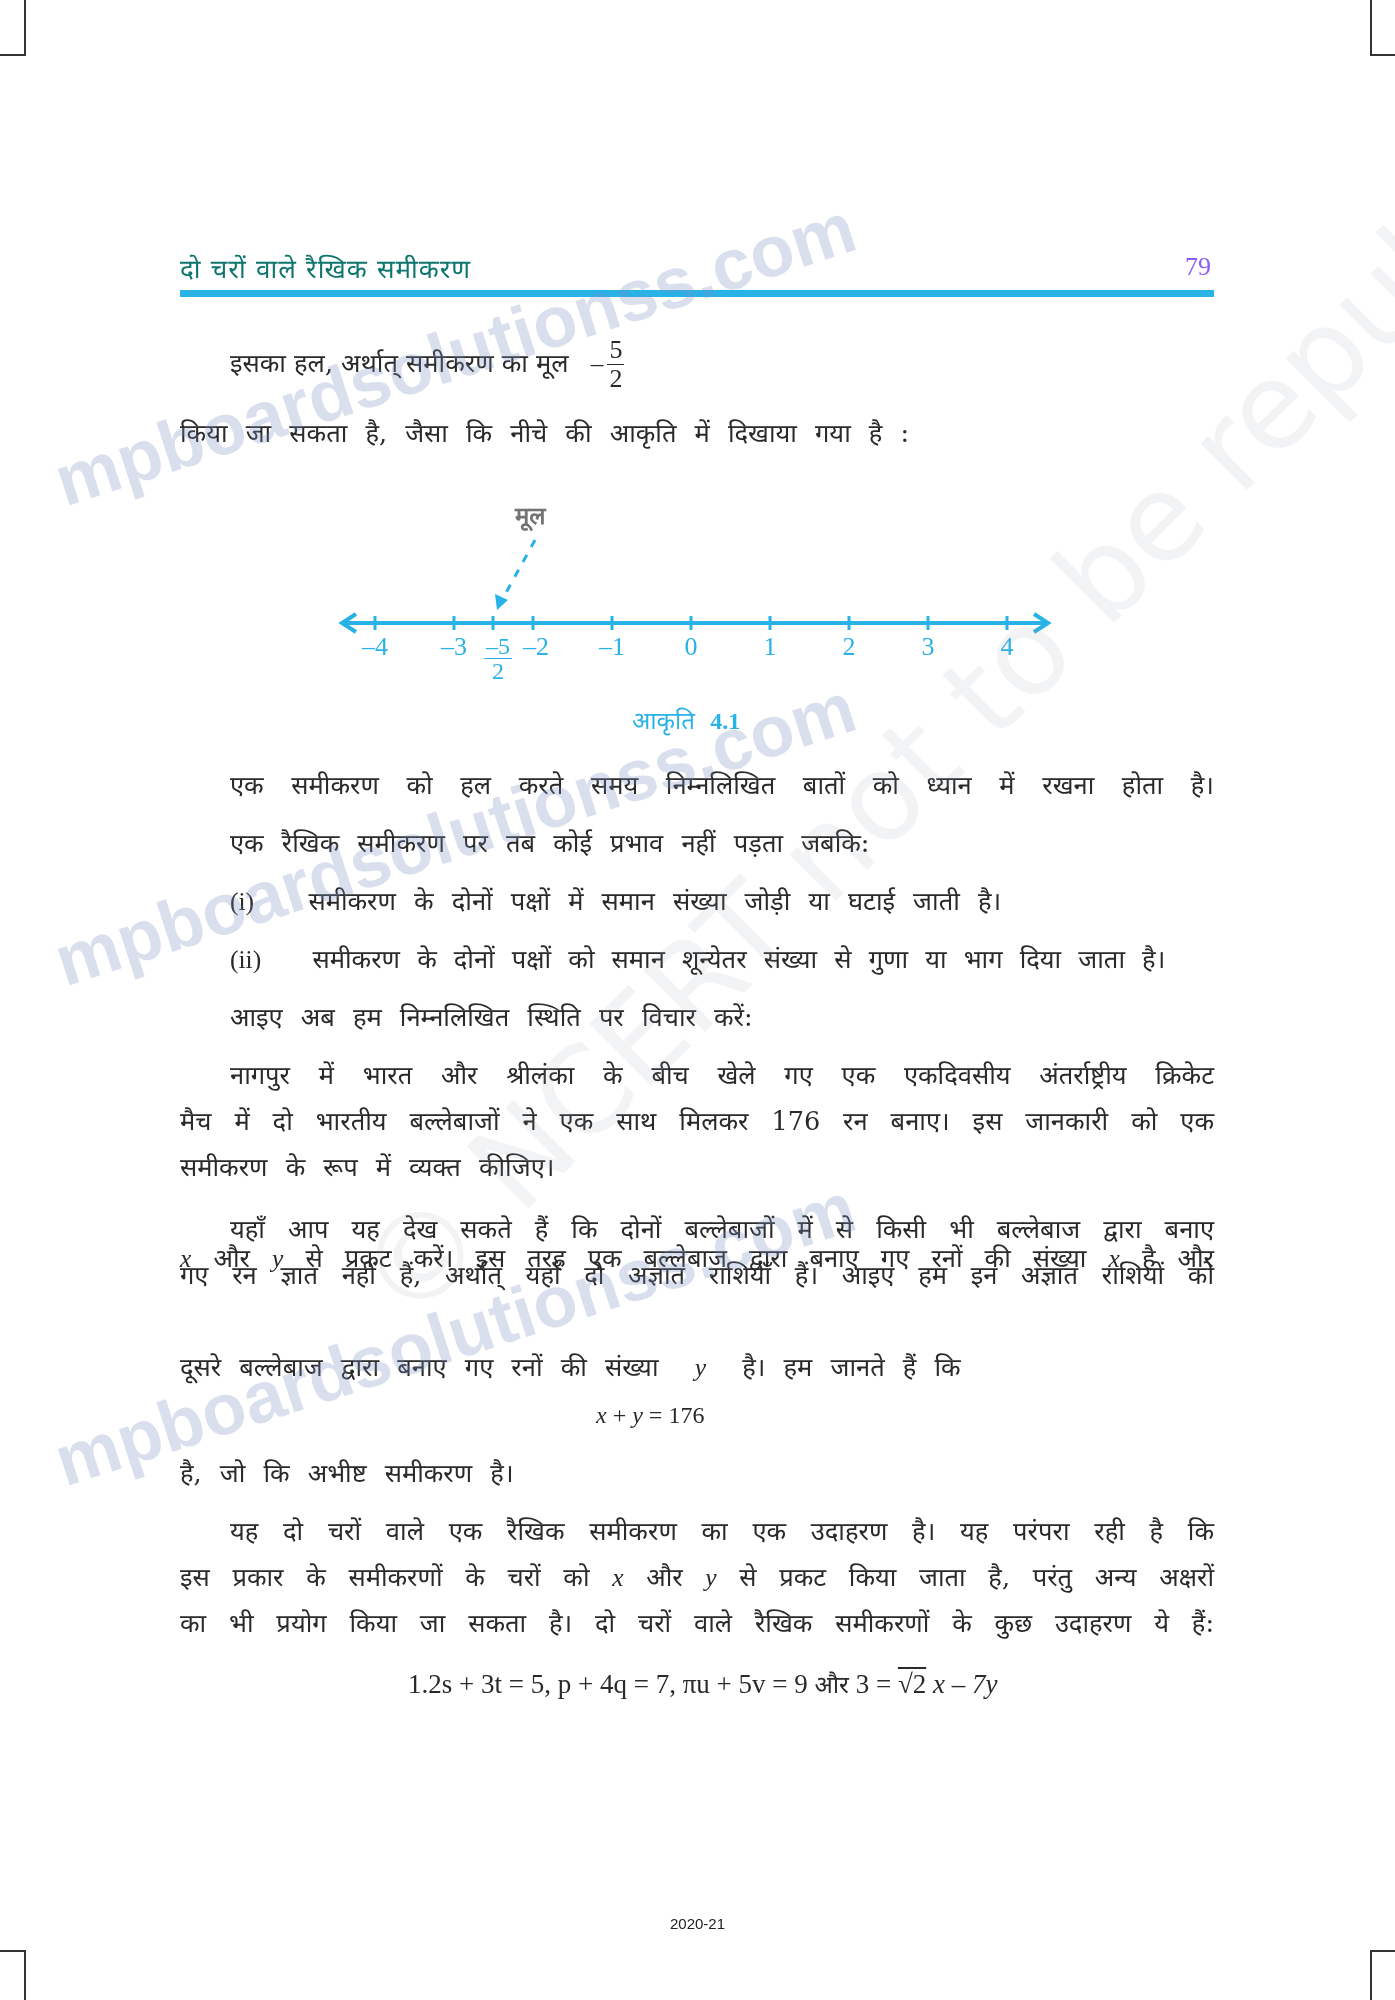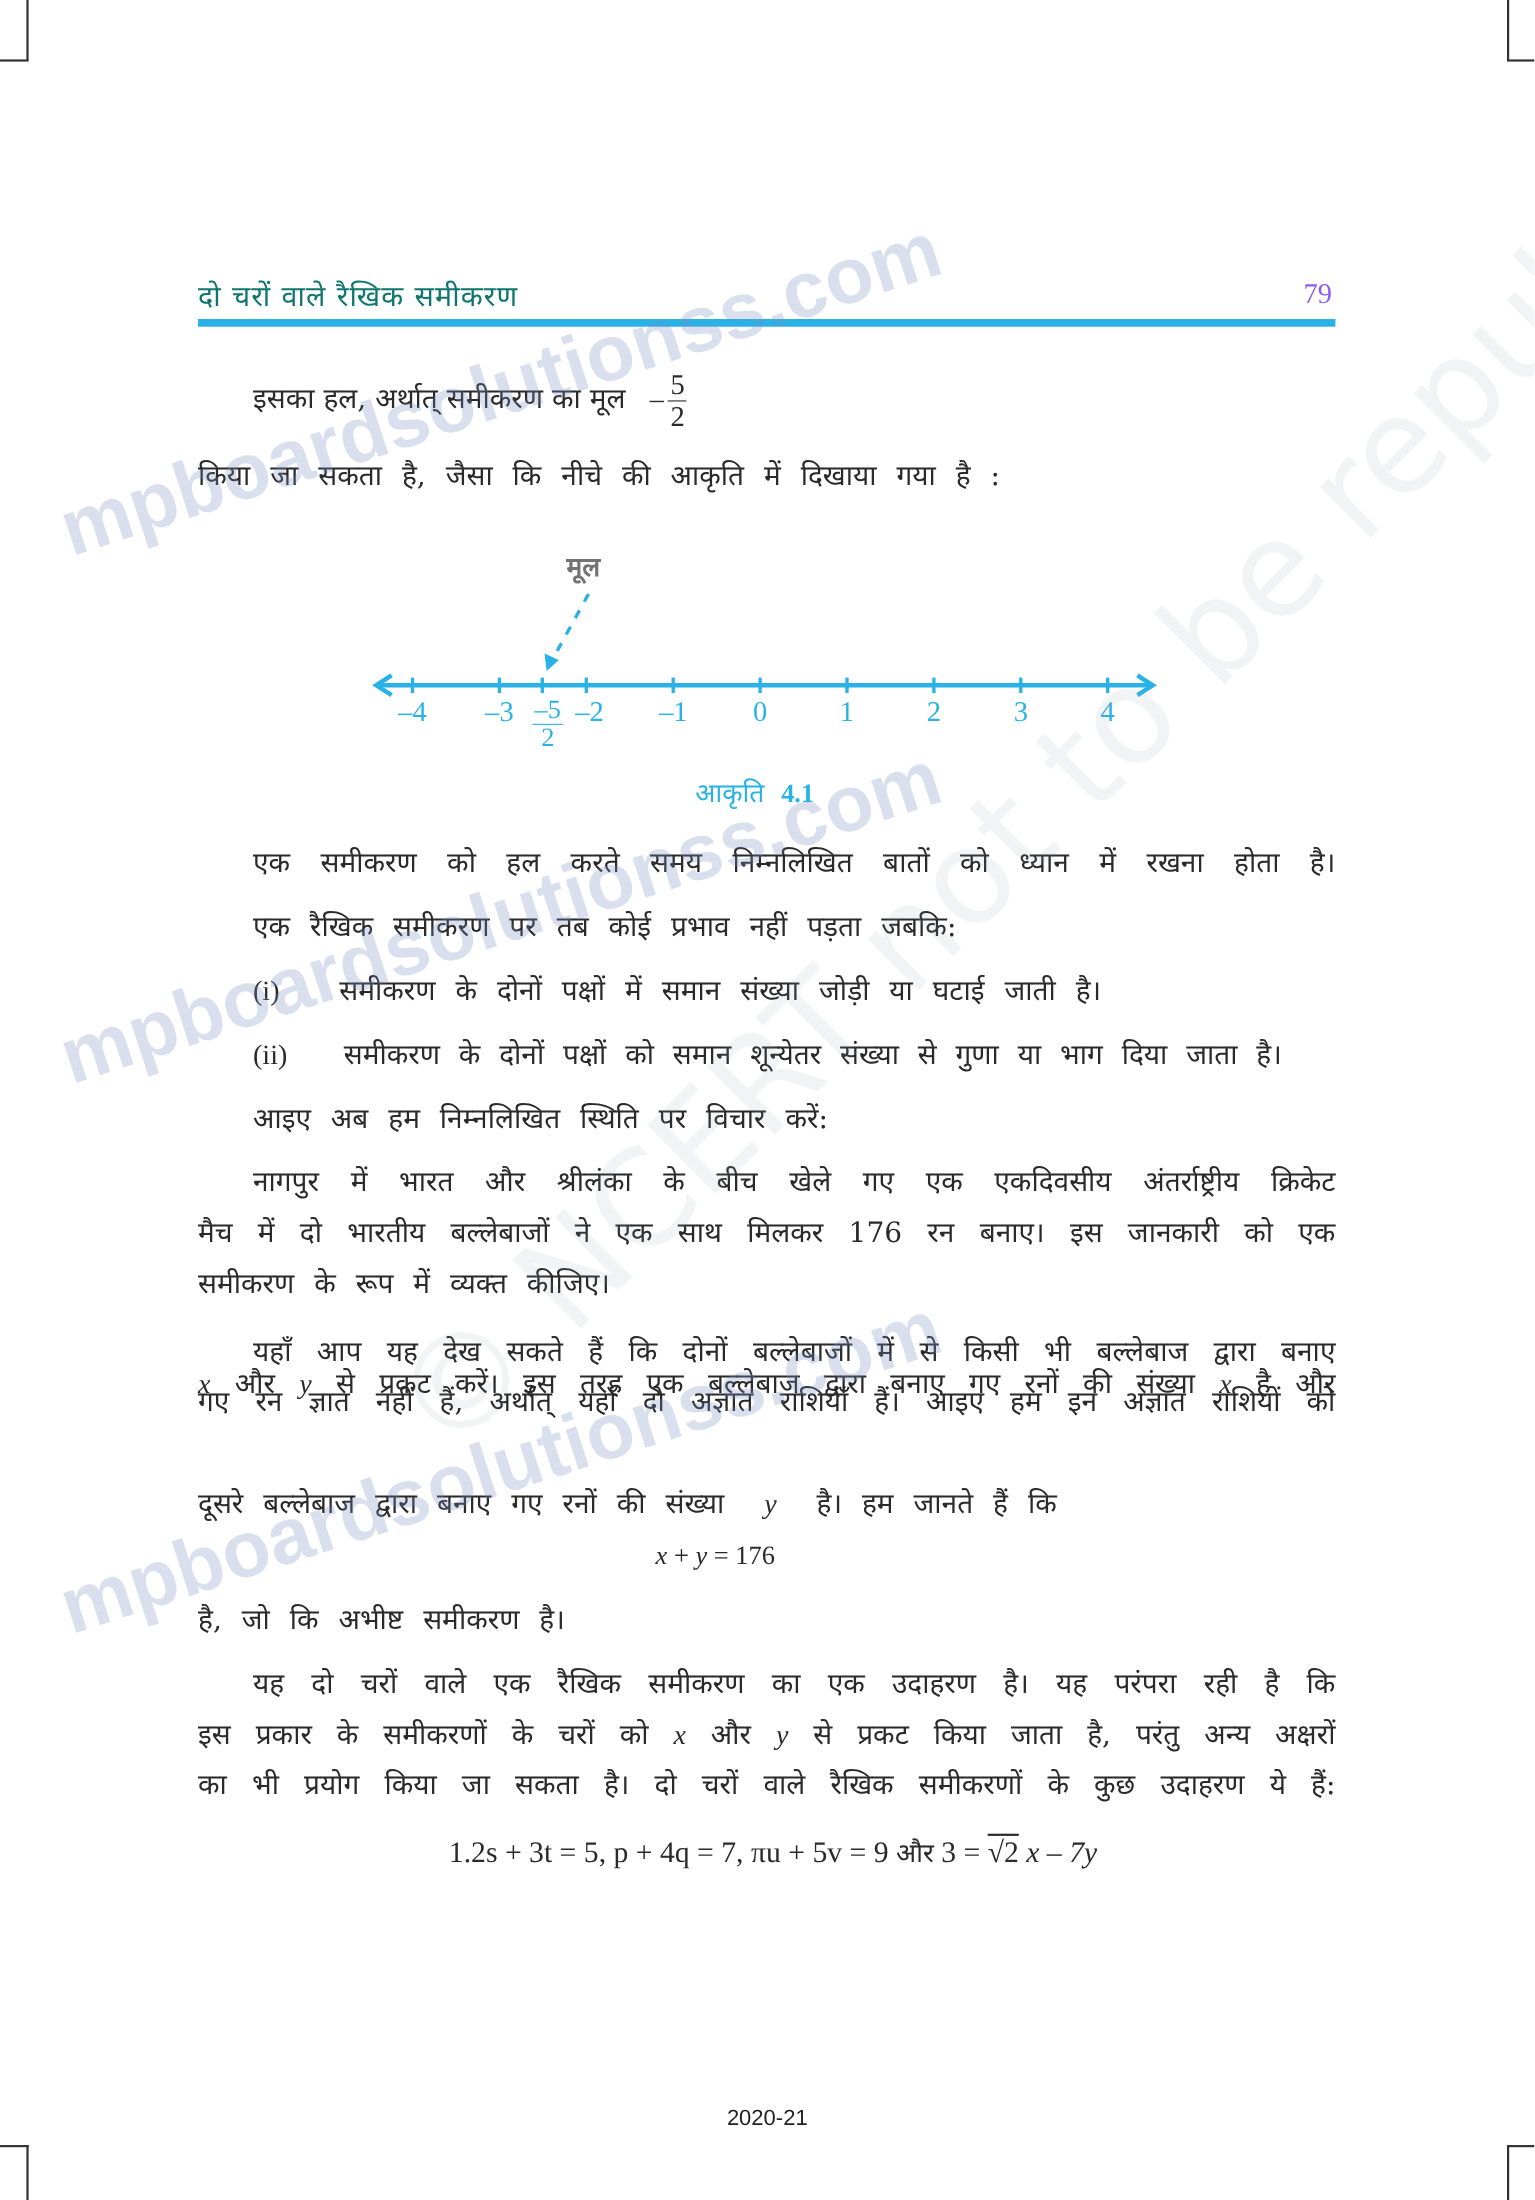--- a/index.html
+++ b/index.html
@@ -19,21 +19,21 @@
   .ind { padding-left: 50px; box-sizing: border-box; }
   .frac { display: inline-block; vertical-align: middle; text-align: center; font-family: "Liberation Serif", serif; font-size: 26px; line-height: 28px; margin: 0 4px; }
   .frac .num { display: block; border-bottom: 1.5px solid #2a2a2a; padding: 0 2px; }
   .frac .den { display: block; }
   .math { font-family: "Liberation Serif", serif; font-style: italic; }
   .mathn { font-family: "Liberation Serif", serif; }
   .nl-color { color: #737373; }
   .tick-label { position: absolute; top: 632px; font-family: "Liberation Serif", serif; font-size: 26px; color: #29b2e6; transform: translateX(-50%); }
   .caption { left: 632px; top: 703px; font-size: 24px; color: #29b2e6; font-family: "DejaVu Sans", sans-serif; }
   .caption b { font-family: "Liberation Serif", serif; }
-  .footer { left: 0; width: 1395px; top: 1915px; text-align: center; font-family: "Liberation Sans", sans-serif; font-size: 20px; color: #222; }
+  .footer { left: 0; width: 1395px; top: 1915px; text-align: center; font-family: "Liberation Sans", sans-serif; font-size: 15px; color: #222; }
   .wm { position: absolute; font-family: "Liberation Sans", sans-serif; font-weight: bold; color: rgba(120,140,190,0.28); font-size: 72px; transform-origin: left bottom; white-space: nowrap; pointer-events: none; }
   .wm2 { position: absolute; font-family: "DejaVu Sans", sans-serif; color: rgba(150,160,170,0.12); font-size: 120px; white-space: nowrap; pointer-events: none; }
 </style>
 </head>
 <body>
 
 <div class="crop" style="left:24px;top:0;width:1.5px;height:55px;"></div>
 <div class="crop" style="left:0;top:54px;width:26px;height:1.5px;"></div>
 <div class="crop" style="left:1370px;top:0;width:1.5px;height:55px;"></div>
 <div class="crop" style="left:1370px;top:54px;width:25px;height:1.5px;"></div>

